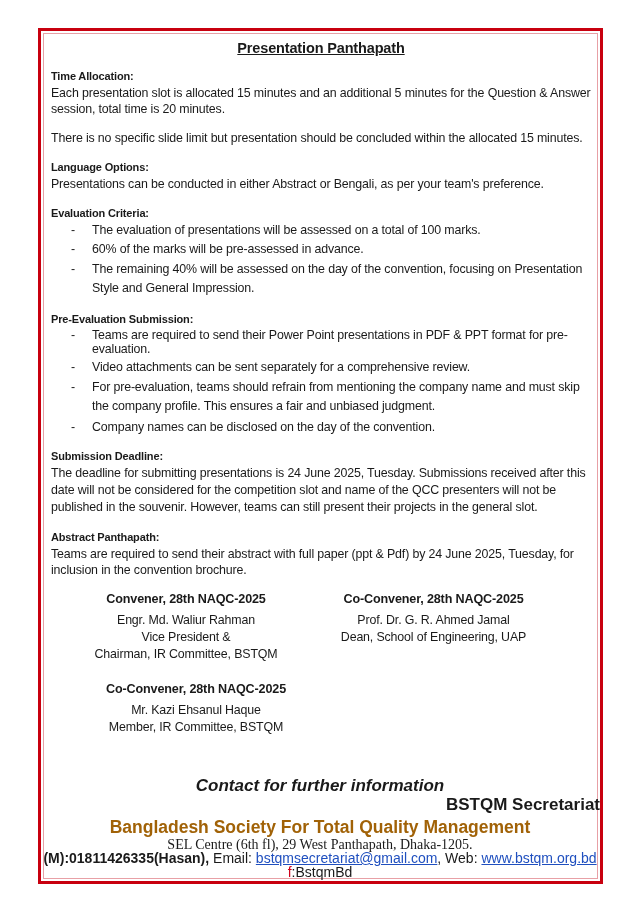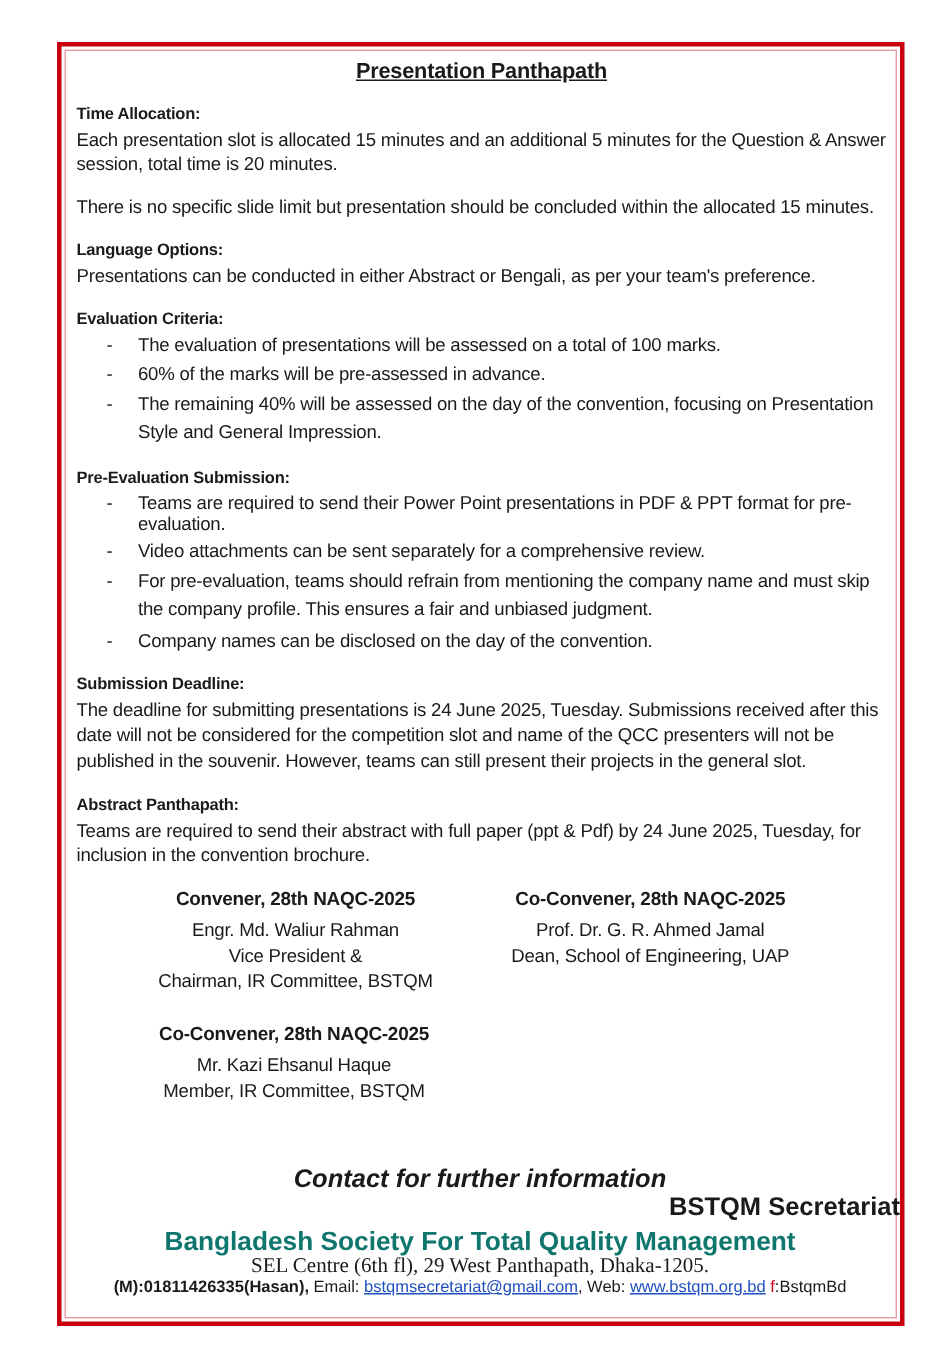--- a/index.html
+++ b/index.html
@@ -16,29 +16,29 @@
   .section { margin-bottom: 13px; }
   .section h3 { margin: 0; font-size: 11px; font-weight: bold; line-height: 17px; }
   .section p { margin: 0; }
   ul.dash { list-style: none; margin: 0; padding: 0; }
   ul.dash li { position: relative; padding-left: 41px; margin-bottom: 3px; line-height: 16px; }
   ul.dash li .dash-mark { position: absolute; left: 20px; top: 0; }
   ul.dash li.tight { line-height: 14px; }
   .signatures { position: relative; height: 160px; margin-top: 12px; font-size: 12.4px; line-height: 17px; }
   .sig { position: absolute; text-align: center; }
   .sig h4 { margin: 0 0 4px 0; font-size: 12.6px; font-weight: bold; }
-  .sig1 { left: 46px; top: 0; width: 200px; }
+  .sig1 { left: 35px; top: 0; width: 200px; }
   .sig2 { left: 270px; top: 0; width: 225px; }
   .sig3 { left: 45px; top: 90px; width: 200px; }
   .contact { position: absolute; left: 40px; top: 778px; width: 560px; text-align: center; }
   .contact .lead { font-style: italic; font-weight: bold; font-size: 17px; line-height: 16px; }
   .contact .sec { font-weight: bold; font-size: 17px; line-height: 22px; text-align: right; }
-  .contact .org { font-weight: bold; font-size: 17.5px; line-height: 22px; color: #0f766e; }
+  .contact .org { font-weight: bold; font-size: 17.5px; line-height: 22px; color: #a16207; }
   .contact .addr { font-size: 14px; line-height: 13px; font-family: Liberation Serif, serif; }
-  .contact .line { font-size: 11px; line-height: 14px; }
+  .contact .line { font-size: 14px; line-height: 14px; }
   .contact .line b { font-weight: bold; }
   .contact a { color: #1f4fbf; text-decoration: underline; }
   .fb { color: #d0021b; }
 </style>
 </head>
 <body>
 
 <div class="frame">
   <div class="frame-inner"></div>
 </div>

